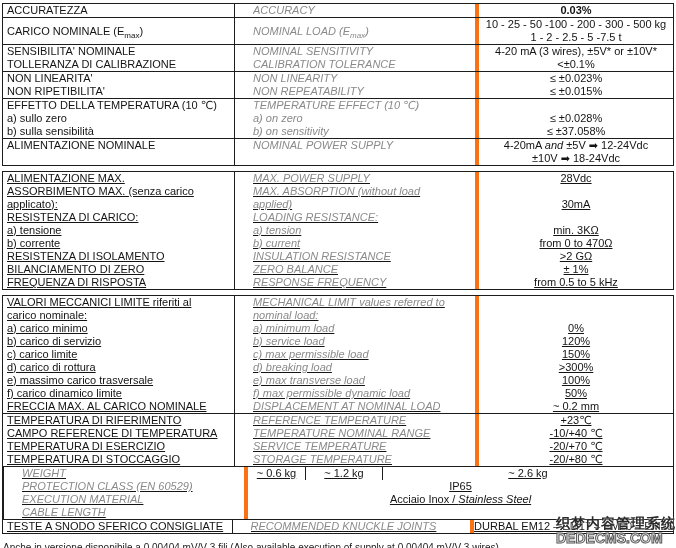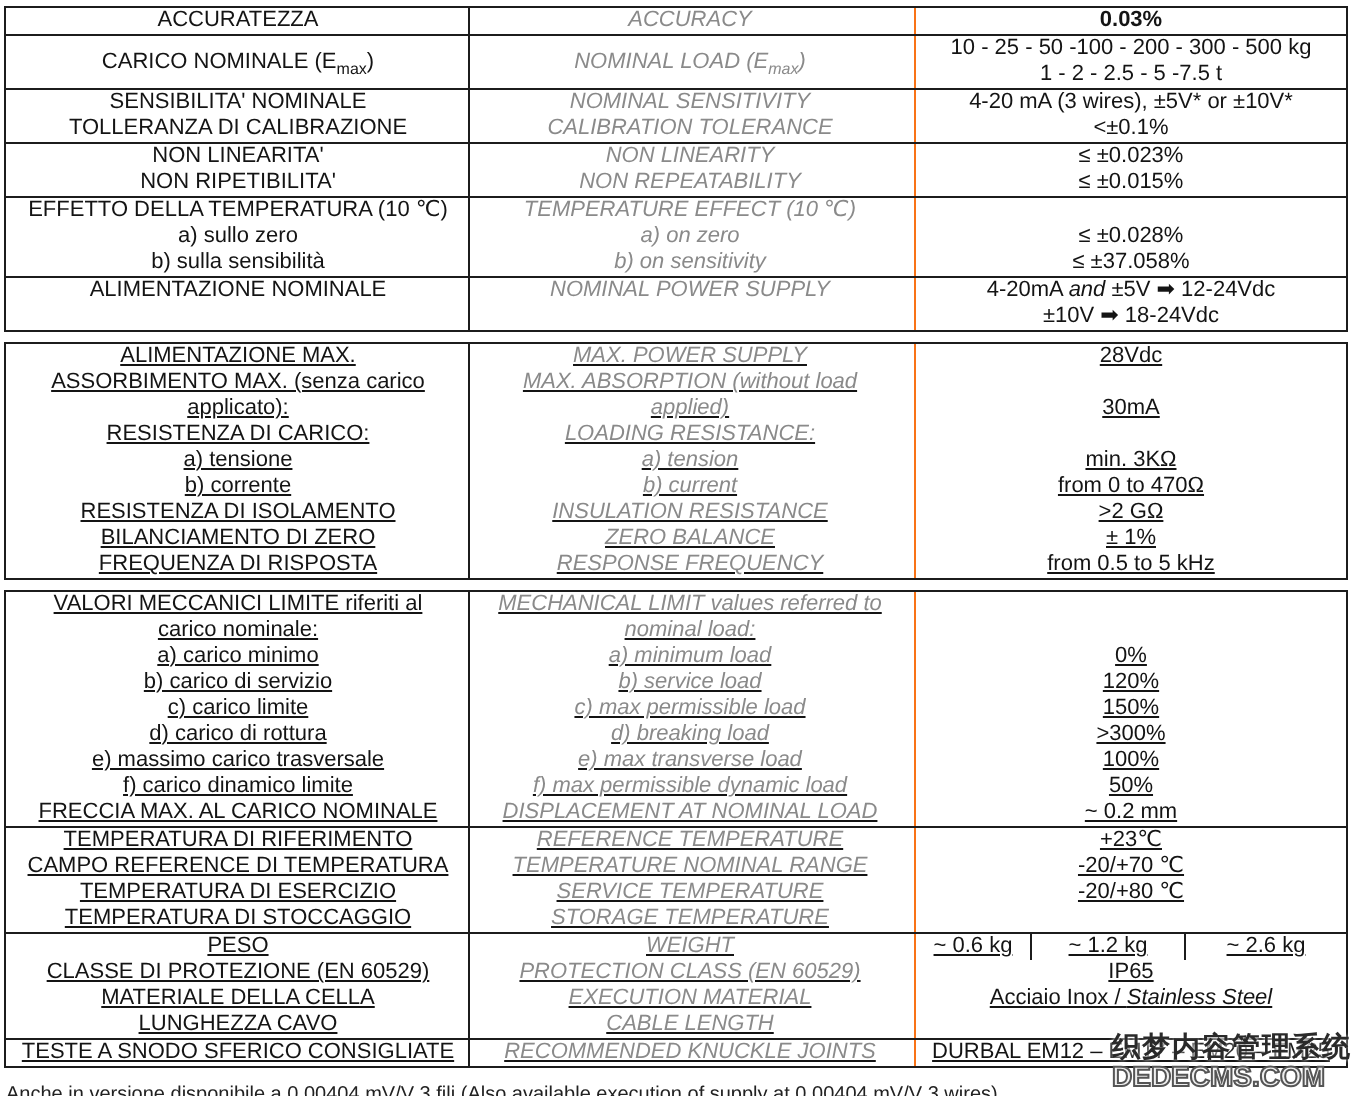--- a/index.html
+++ b/index.html
@@ -12,24 +12,24 @@
   #sheet{position:absolute;left:0;top:0;width:676px;height:548px;}
   .section{
     border:1px solid #1c1c1c;
     margin:0 2px;
     background:#fff;
   }
   .section + .section{margin-top:5px;text-decoration:underline;}
   #sec0{margin-top:3px;}
   .group{display:flex;border-bottom:1px solid #1c1c1c;}
   .group:last-child{border-bottom:none;}
-  .cell{display:flex;flex-direction:column;justify-content:flex-start;text-align:center;}
+  .cell{display:flex;flex-direction:column;justify-content:flex-start;}
   .group.center .c1,.group.center .c2{justify-content:center;}
   .c1{width:224px;padding-left:4px;padding-right:3px;}
-  .c2{width:220px;border-left:1px solid #1c1c1c;border-right:1px solid #f97316;padding-left:0;padding-right:2px;}
+  .c2{width:220px;border-left:1px solid #1c1c1c;border-right:4px solid #f97316;padding-left:18px;padding-right:2px;}
   .c3{flex:1;text-align:center;}
   .line{height:13px;line-height:13px;white-space:nowrap;overflow:hidden;}
   .c2 .line{font-style:italic;color:#8a8a8a;}
   .c3 .line b{font-weight:bold;}
   sub{font-size:8px;line-height:0;}
   .line.weights{display:flex;}
   .wcell{display:block;height:13px;line-height:13px;}
   .w0{width:57px;}
   .w1{width:76px;border-left:1px solid #1c1c1c;}
   .w2{flex:1;border-left:1px solid #1c1c1c;}
@@ -217,31 +217,26 @@
           <div class="line">TEMPERATURA DI STOCCAGGIO</div>
         </div>
         <div class="cell c2">
           <div class="line">REFERENCE TEMPERATURE</div>
           <div class="line">TEMPERATURE NOMINAL RANGE</div>
           <div class="line">SERVICE TEMPERATURE</div>
           <div class="line">STORAGE TEMPERATURE</div>
         </div>
         <div class="cell c3">
           <div class="line">+23℃</div>
+          <div class="line">-10/+40 ℃</div>
           <div class="line">-20/+70 ℃</div>
           <div class="line">-20/+80 ℃</div>
         </div>
       </div>
       <div class="group">
-        <div class="cell c1">
-          <div class="line">PESO</div>
-          <div class="line">CLASSE DI PROTEZIONE (EN 60529)</div>
-          <div class="line">MATERIALE DELLA CELLA</div>
-          <div class="line">LUNGHEZZA CAVO</div>
-        </div>
         <div class="cell c2">
           <div class="line">WEIGHT</div>
           <div class="line">PROTECTION CLASS (EN 60529)</div>
           <div class="line">EXECUTION MATERIAL</div>
           <div class="line">CABLE LENGTH</div>
         </div>
         <div class="cell c3">
           <div class="line weights">
             <span class="wcell w0">~ 0.6 kg</span>
             <span class="wcell w1">~ 1.2 kg</span>

